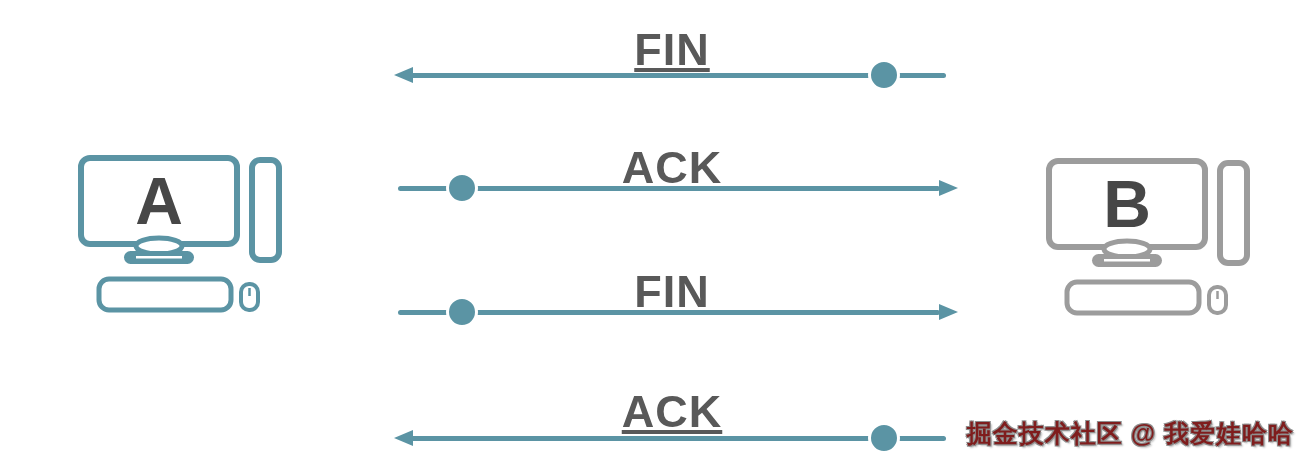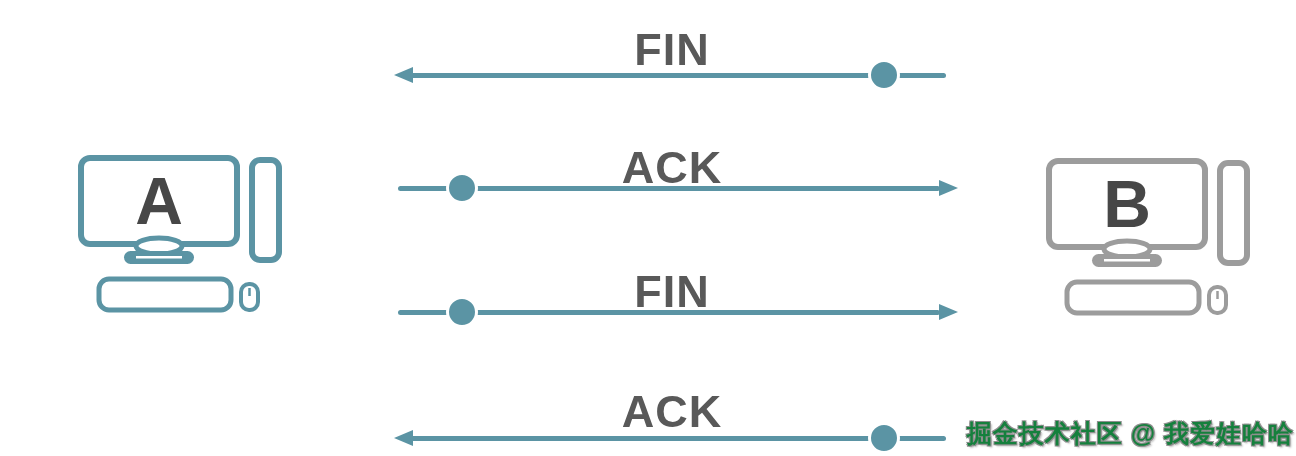--- a/index.html
+++ b/index.html
@@ -27,20 +27,21 @@
     position: absolute;
     left: 500px;
     width: 344px;
     height: 48px;
     line-height: 48px;
     text-align: center;
     font-size: 45px;
     font-weight: 600;
     letter-spacing: 1px;
     color: #595959;
+    text-decoration: underline;
   }
   .msg-line {
     position: absolute;
     height: 5px;
     border-radius: 2.5px;
     background: currentColor;
   }
   .msg-head-left {
     position: absolute;
     width: 0; height: 0;
@@ -64,21 +65,21 @@
   }
 
   
   .watermark {
     position: absolute;
     right: 2px;
     bottom: 6px;
     font-size: 25px;
     font-weight: 700;
     letter-spacing: 1px;
-    color: #15803d;
+    color: #7f1d1d;
     text-shadow:
       -1px -1px 0 #8f8f8f,
        1px -1px 0 #8f8f8f,
       -1px  1px 0 #8f8f8f,
        1px  1px 0 #8f8f8f,
        2px  2px 2px #bdbdbd;
     white-space: nowrap;
   }
 </style>
 </head>

